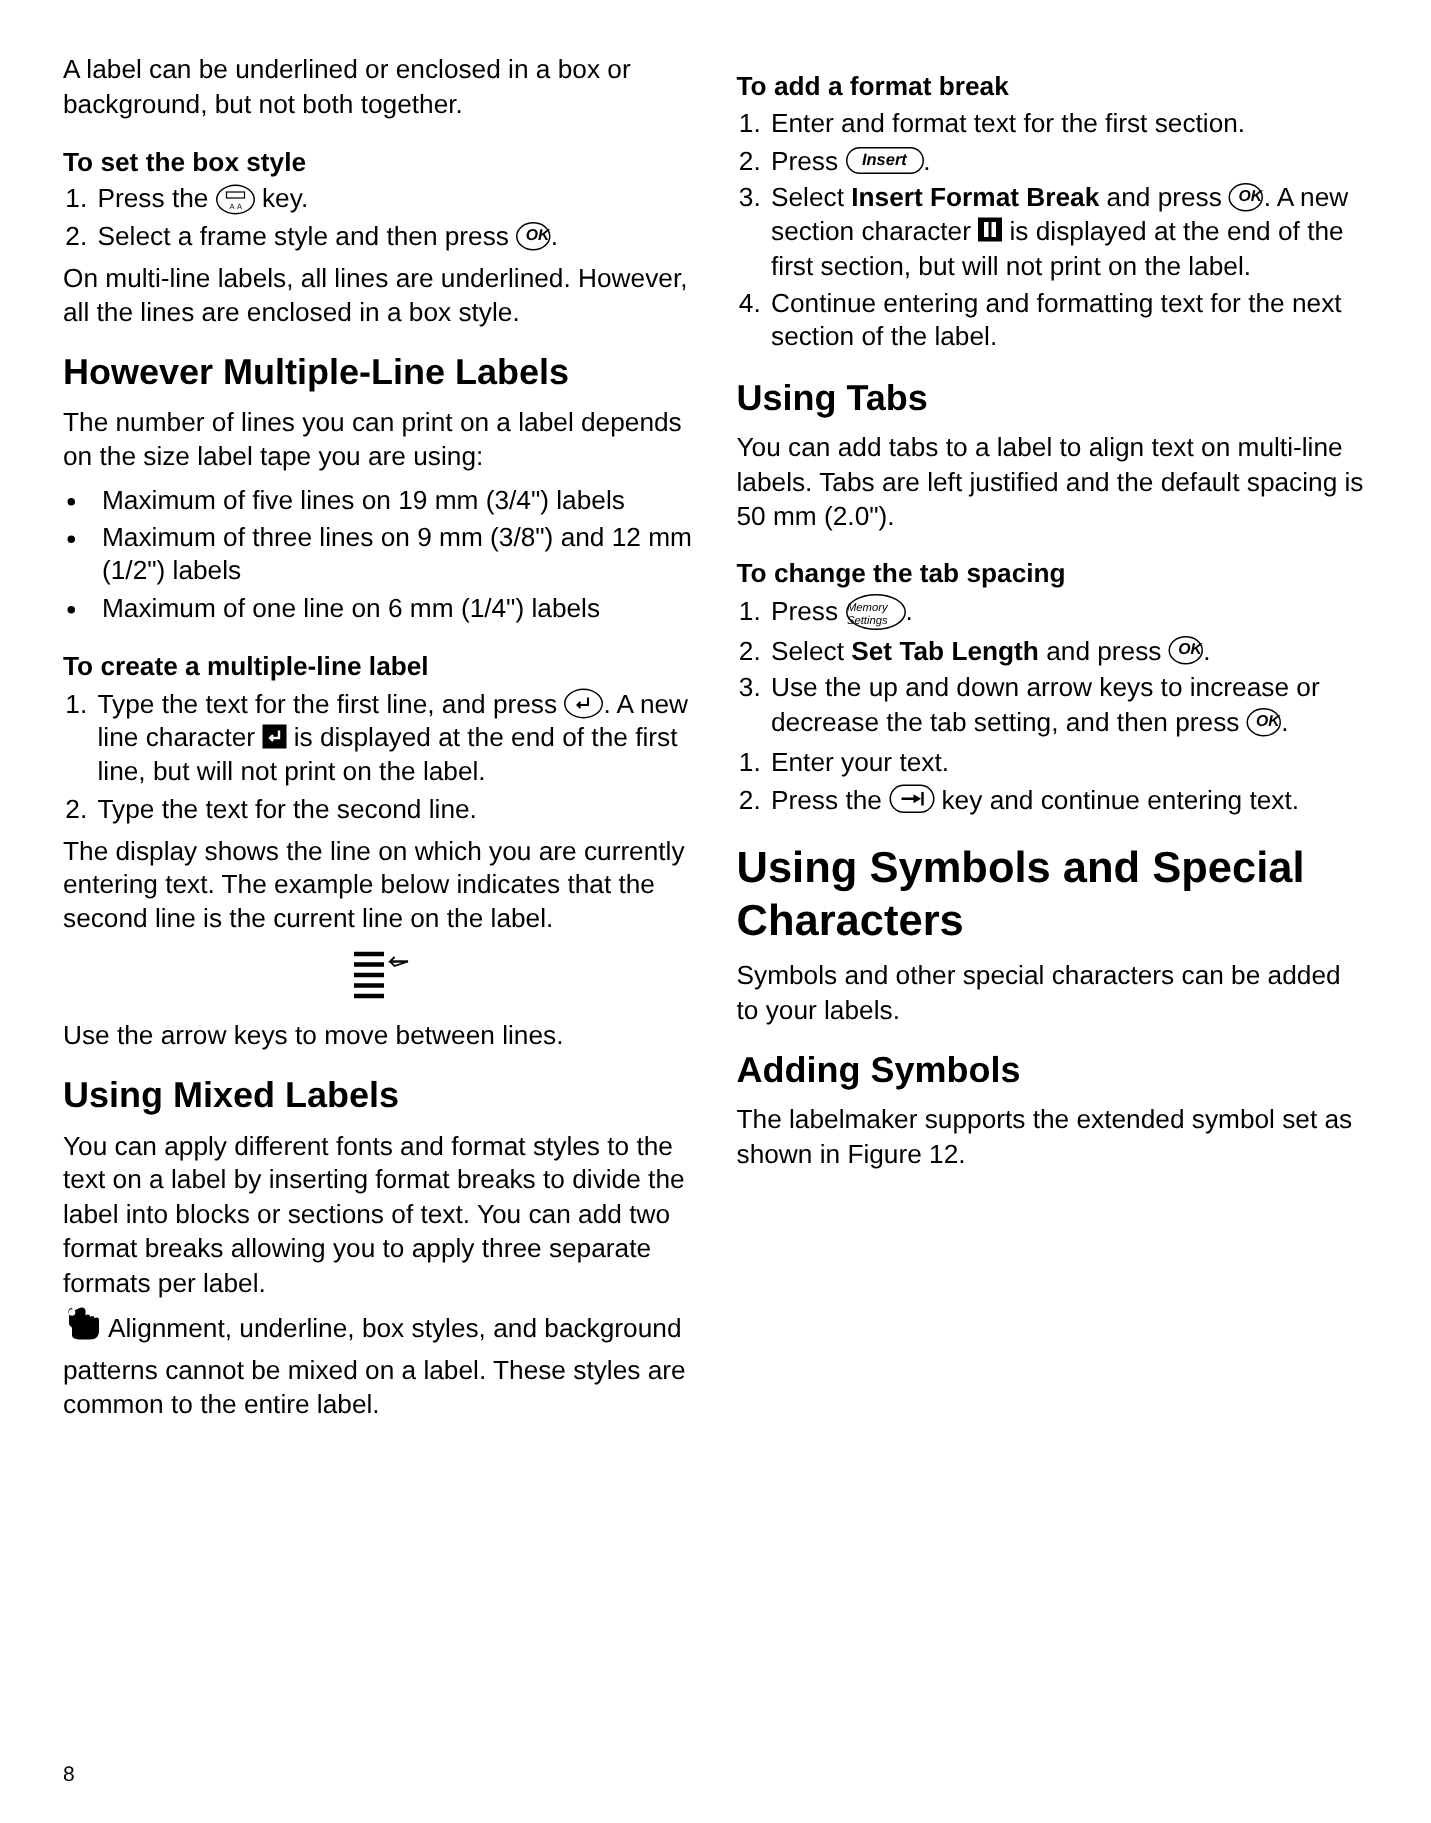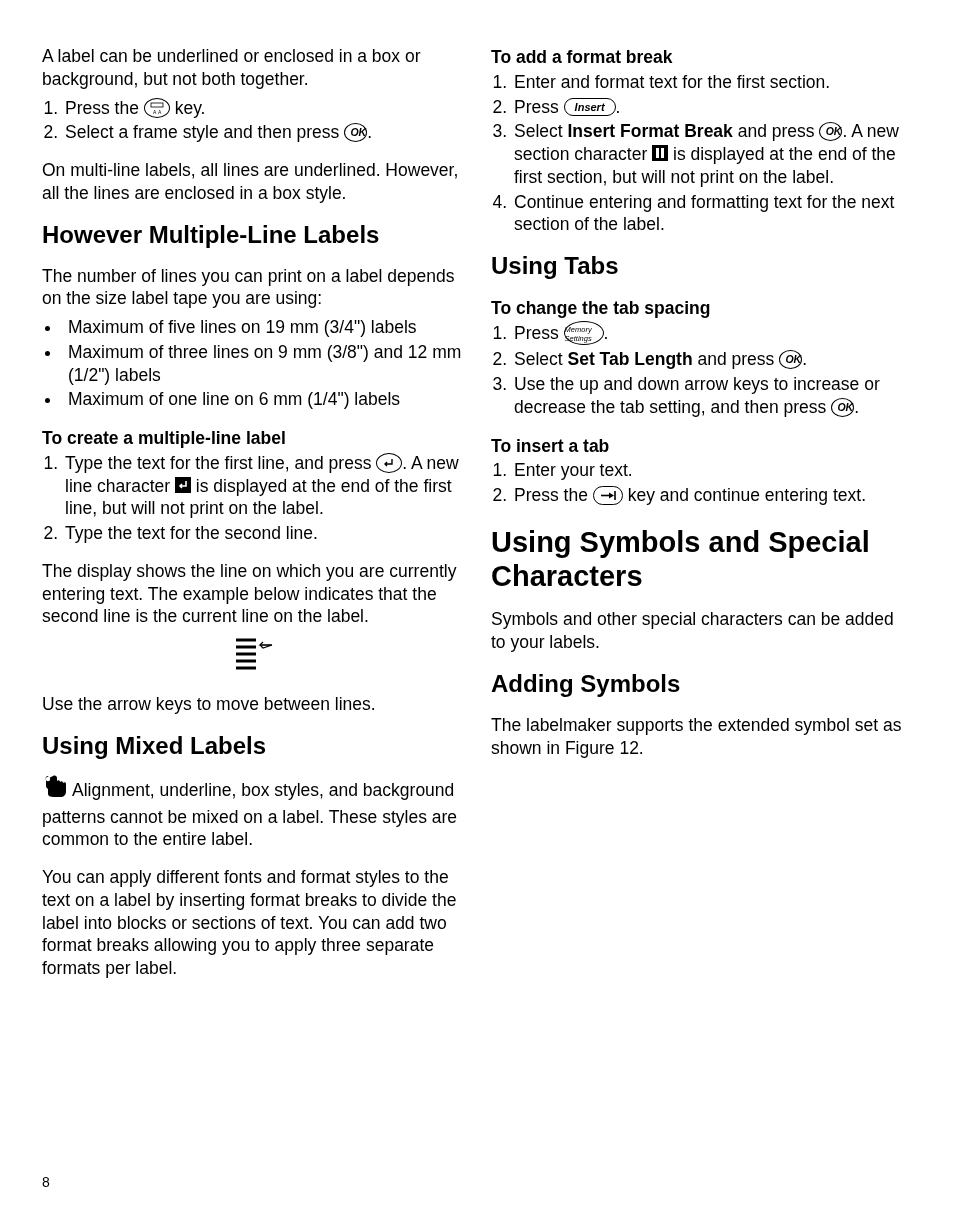--- a/index.html
+++ b/index.html
@@ -15,21 +15,21 @@
     position: relative;
   }
   .columns {
     display: flex;
     gap: 28px;
   }
   .col {
     flex: 1;
     min-width: 0;
   }
-  p { margin: 15px 0 4px 0; }
+  p { margin: 5px 0 4px 0; }
   .h2 {
     font-size: 24px;
     font-weight: bold;
     margin: 14px 0 6px 0;
   }
   .h1 {
     font-size: 29px;
     font-weight: bold;
     margin: 18px 0 8px 0;
     line-height: 1.18;
@@ -147,20 +147,21 @@
   strong { font-weight: bold; }
 </style>
 </head>
 <body>
 
 <div class="columns">
 
   <div class="col">
     <p class="para">A label can be underlined or enclosed in a box or background, but not both together.</p>
 
+    <p class="h4">To set the box style</p>
     <ol class="num">
       <li>
         <span>Press the </span><span class="key-oval"><svg width="24" height="18" viewBox="0 0 24 18">
               <rect x="6" y="4" width="12" height="4" fill="none" stroke="#000" stroke-width="0.8"></rect>
               <text x="8" y="15" font-size="5" font-family="Arial">A</text>
               <text x="13" y="15" font-size="5" font-family="Arial">A</text>
             </svg></span><span> key.</span>
       </li>
       <li>
         <span>Select a frame style and then press </span><span class="ok-icon">OK</span><span>.</span>
@@ -197,63 +198,63 @@
         <line x1="44" y1="11" x2="34" y2="11" stroke="#000" stroke-width="1.2"></line>
         <line x1="8" y1="20" x2="28" y2="20" stroke="#000" stroke-width="3"></line>
         <line x1="8" y1="27" x2="28" y2="27" stroke="#000" stroke-width="3"></line>
         <line x1="8" y1="34" x2="28" y2="34" stroke="#000" stroke-width="3"></line>
       </svg>
     </div>
 
     <p class="para">Use the arrow keys to move between lines.</p>
 
     <p class="h2">Using Mixed Labels</p>
+    <p class="para">You can apply different fonts and format styles to the text on a label by inserting format breaks to divide the label into blocks or sections of text. You can add two format breaks allowing you to apply three separate formats per label.</p>
     <p class="para">
       <span class="pointer-icon">
         <svg width="28" height="24" viewBox="0 0 28 24">
           <path d="M6 2 C4 2 3 4 4 6 L4 12 C4 14 6 15 6 15 L6 20 C6 22 8 23 12 23 L18 23 C22 23 24 21 24 17 L24 10 C24 8 22 8 21 9 C21 7 19 7 18 8 C18 6 16 6 15 7 L15 4 C15 2 13 1 11 2 L7 4 Z" fill="#000"></path>
           <circle cx="6" cy="5" r="2.2" fill="#fff"></circle>
         </svg>
       </span><span>Alignment, underline, box styles, and background patterns cannot be mixed on a label. These styles are common to the entire label.</span>
     </p>
-    <p class="para">You can apply different fonts and format styles to the text on a label by inserting format breaks to divide the label into blocks or sections of text. You can add two format breaks allowing you to apply three separate formats per label.</p>
   </div>
 
   <div class="col">
     <p class="h4">To add a format break</p>
     <ol class="num">
       <li>Enter and format text for the first section.</li>
       <li>
         <span>Press </span><span class="insert-pill">Insert</span><span>.</span>
       </li>
       <li>
         <span>Select </span><strong>Insert Format Break</strong><span> and press </span><span class="ok-icon">OK</span><span>. A new section character </span><span class="black-box"><svg width="16" height="16" viewBox="0 0 16 16">
               <rect x="4" y="3" width="3" height="10" fill="#fff"></rect>
               <rect x="9" y="3" width="3" height="10" fill="#fff"></rect>
             </svg></span><span> is displayed at the end of the first section, but will not print on the label.</span>
       </li>
       <li>Continue entering and formatting text for the next section of the label.</li>
     </ol>
 
     <p class="h2">Using Tabs</p>
+    <p class="para">You can add tabs to a label to align text on multi-line labels. Tabs are left justified and the default spacing is 50 mm (2.0").</p>
 
     <p class="h4">To change the tab spacing</p>
     <ol class="num">
       <li>
         <span>Press </span><span class="settings-oval"><div>Memory</div><div>Settings</div></span><span>.</span>
       </li>
       <li>
         <span>Select </span><strong>Set Tab Length</strong><span> and press </span><span class="ok-icon">OK</span><span>.</span>
       </li>
       <li>
         <span>Use the up and down arrow keys to increase or decrease the tab setting, and then press </span><span class="ok-icon">OK</span><span>.</span>
       </li>
     </ol>
 
-    <p class="h4">To insert a tab</p>
     <ol class="num">
       <li>Enter your text.</li>
       <li>
         <span>Press the </span><span class="tab-oval"><svg width="28" height="17" viewBox="0 0 28 17">
               <line x1="7" y1="8.5" x2="17" y2="8.5" stroke="#000" stroke-width="1.6"></line>
               <polygon points="15,5.5 20,8.5 15,11.5" fill="#000"></polygon>
               <line x1="21" y1="4" x2="21" y2="13" stroke="#000" stroke-width="1.6"></line>
             </svg></span><span> key and continue entering text.</span>
       </li>
     </ol>

